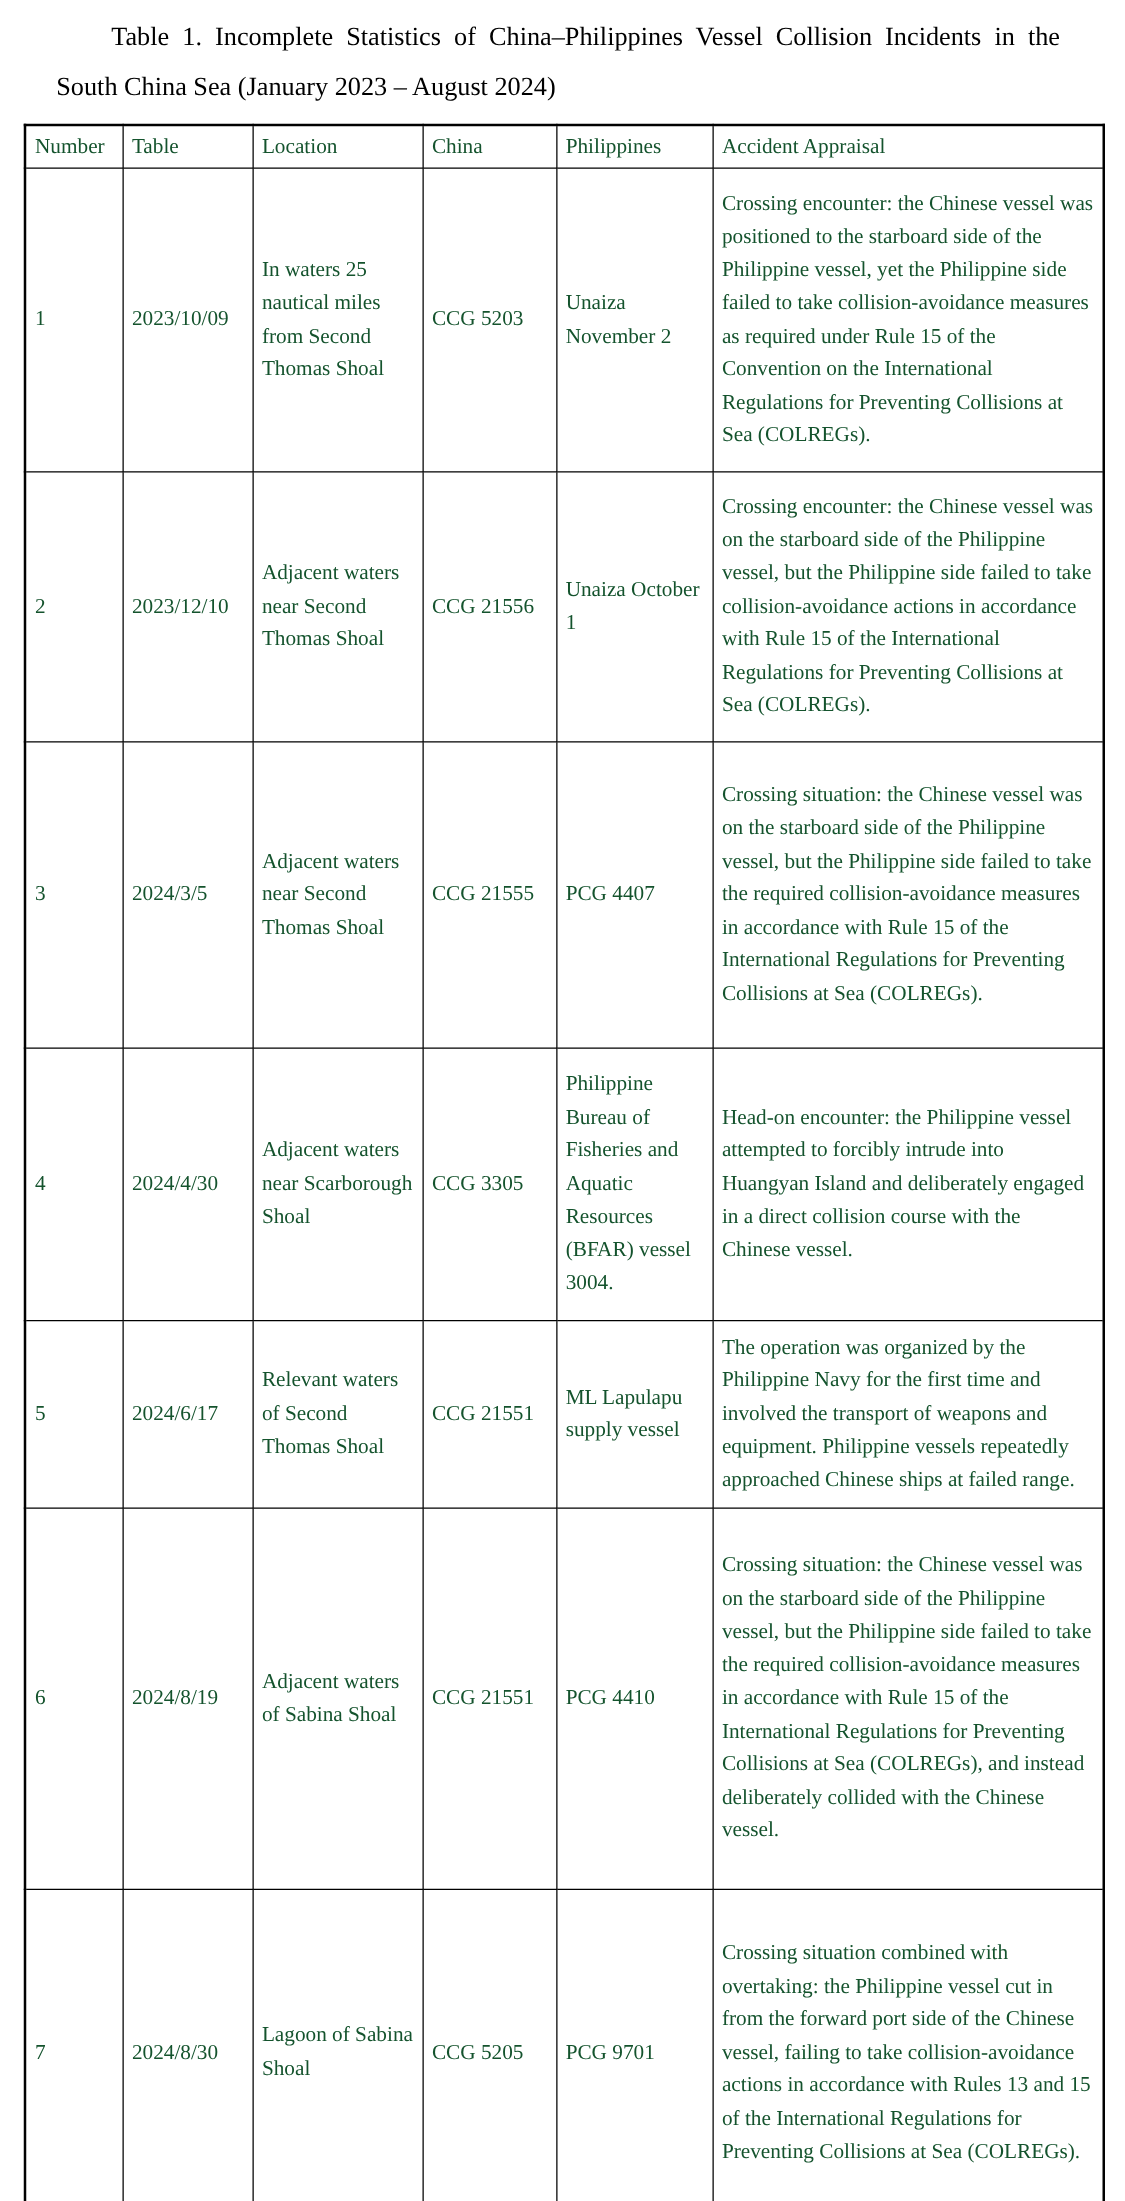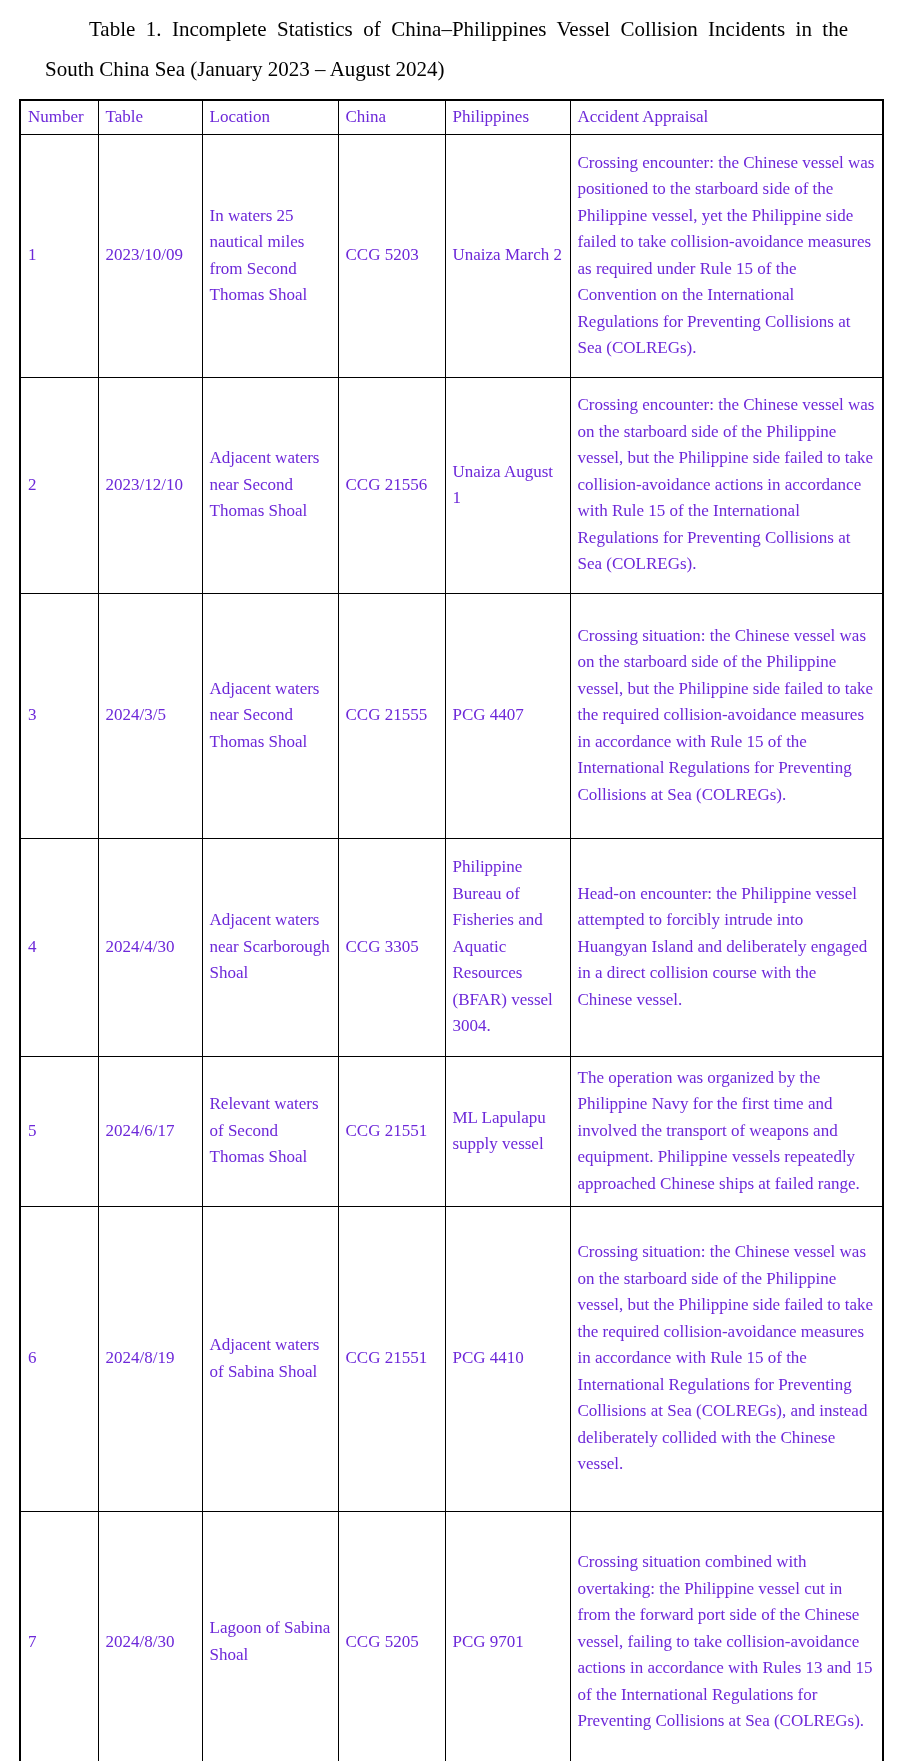--- a/index.html
+++ b/index.html
@@ -35,21 +35,21 @@
   table.incidents th,
   table.incidents td {
     border: 1px solid #000000;
     padding: 2px 7px;
     font-size: 17px;
     line-height: 26.5px;
     font-weight: normal;
     vertical-align: middle;
     text-align: left;
     word-wrap: break-word;
-    color: #6d28d9;
+    color: #14532d;
   }
   table.incidents thead tr { height: 34px; }
   .col-number { width: 78px; }
   .col-time { width: 104px; }
   .col-location { width: 136px; }
   .col-china { width: 107px; }
   .col-philippines { width: 125px; }
   .col-appraisal { width: 313px; }
   td.just { text-align: justify; }
   tbody tr:nth-child(1) { height: 243px; }
@@ -85,29 +85,29 @@
         <th>Philippines</th>
         <th>Accident Appraisal</th>
       </tr>
     </thead>
     <tbody>
       <tr>
         <td>1</td>
         <td>2023/10/09</td>
         <td class="just">In waters 25 nautical miles from Second Thomas Shoal</td>
         <td>CCG 5203</td>
-        <td class="just">Unaiza March 2</td>
+        <td class="just">Unaiza November 2</td>
         <td class="just">Crossing encounter: the Chinese vessel was positioned to the starboard side of the Philippine vessel, yet the Philippine side failed to take collision-avoidance measures as required under Rule 15 of the Convention on the International Regulations for Preventing Collisions at Sea (COLREGs).</td>
       </tr>
       <tr>
         <td>2</td>
         <td>2023/12/10</td>
         <td class="just">Adjacent waters near Second Thomas Shoal</td>
         <td>CCG 21556</td>
-        <td class="just">Unaiza August 1</td>
+        <td class="just">Unaiza October 1</td>
         <td class="just">Crossing encounter: the Chinese vessel was on the starboard side of the Philippine vessel, but the Philippine side failed to take collision-avoidance actions in accordance with Rule 15 of the International Regulations for Preventing Collisions at Sea (COLREGs).</td>
       </tr>
       <tr>
         <td>3</td>
         <td>2024/3/5</td>
         <td class="just">Adjacent waters near Second Thomas Shoal</td>
         <td>CCG 21555</td>
         <td class="just">PCG 4407</td>
         <td class="just">Crossing situation: the Chinese vessel was on the starboard side of the Philippine vessel, but the Philippine side failed to take the required collision-avoidance measures in accordance with Rule 15 of the International Regulations for Preventing Collisions at Sea (COLREGs).</td>
       </tr>

